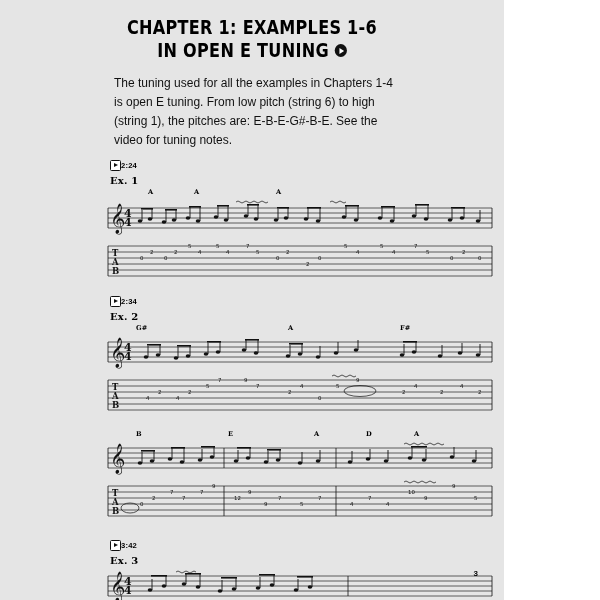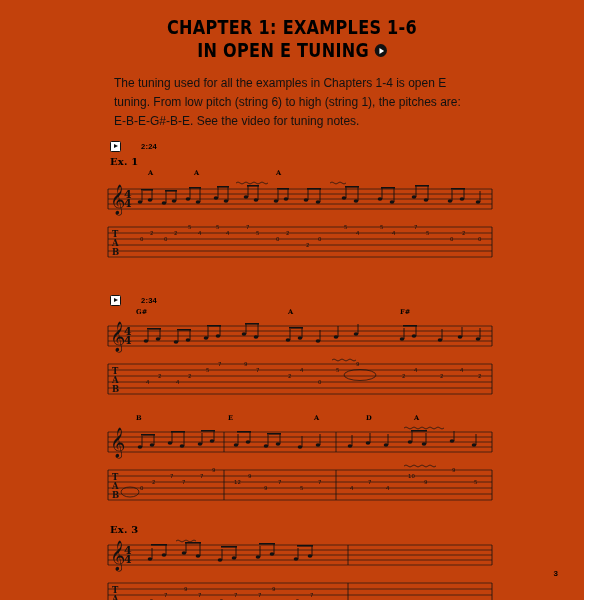--- a/index.html
+++ b/index.html
@@ -9,23 +9,23 @@
   }
   body {
     width: 600px;
     height: 600px;
     font-family: "Liberation Sans", sans-serif;
     color: #000;
     overflow: hidden;
   }
   .page {
     position: relative;
-    width: 584px;
+    width: 504px;
     height: 600px;
-    background: #c2410c;
+    background: #e5e5e5;
     box-sizing: border-box;
   }
   
   .title-block {
     text-align: center;
     padding-top: 16px;
   }
   .title-line {
     font-family: "DejaVu Sans", sans-serif;
     font-weight: bold;
@@ -64,21 +64,21 @@
     margin: 12px 108px 0 114px;
     font-size: 12px;
     line-height: 1.58;
     text-align: left;
     color: #111;
   }
   
   .timecode-row {
     display: flex;
     align-items: center;
-    gap: 20px;
+    gap: 0;
     margin-left: 110px;
   }
   .tc-icon {
     width: 9px;
     height: 9px;
     border: 1.1px solid #111;
     border-radius: 1.5px;
     position: relative;
     background: #fff;
   }
@@ -290,25 +290,26 @@
           <text class="tabnum" x="414" y="48">7</text>
           <text class="tabnum" x="426" y="54">5</text>
           <text class="tabnum" x="450" y="60">0</text>
           <text class="tabnum" x="462" y="54">2</text>
           <text class="tabnum" x="478" y="60">0</text>
         </g>
       </svg>
     </div>
   </div>
 
-  <div style="margin-top:18px">
+  <div style="margin-top:0">
     <div class="timecode-row">
       <span class="tc-icon"></span>
       <span class="tc-text">2:34</span>
     </div>
+    <div class="exlabel">Ex. 2</div>
 
     <div class="chordrow" style="margin-top:2px">
       <span class="chord" style="left:136px">G#</span>
       <span class="chord" style="left:288px">A</span>
       <span class="chord" style="left:400px">F#</span>
     </div>
 
     <div class="system">
       <svg width="600" height="92" viewBox="0 0 600 92">
         <g>
@@ -506,20 +507,24 @@
           <text class="tabnum" x="452" y="46">9</text>
           <text class="tabnum" x="474" y="58">5</text>
           <path class="wavy" d="M404,40 q2,-2 4,0 t4,0 t4,0 t4,0 t4,0 t4,0 t4,0 t4,0"></path>
           <ellipse cx="130" cy="66" rx="9" ry="5" fill="none" stroke="#111" stroke-width="0.7"></ellipse>
         </g>
       </svg>
     </div>
   </div>
 
   <div style="margin-top:6px">
+    <div class="timecode-row">
+      <span class="tc-icon"></span>
+      <span class="tc-text">3:42</span>
+    </div>
     <div class="exlabel">Ex. 3</div>
 
     <div class="system" style="margin-top:4px">
       <svg width="600" height="80" viewBox="0 0 600 80">
         <g>
           <line class="staffline" x1="108" y1="6" x2="492" y2="6"></line>
           <line class="staffline" x1="108" y1="11" x2="492" y2="11"></line>
           <line class="staffline" x1="108" y1="16" x2="492" y2="16"></line>
           <line class="staffline" x1="108" y1="21" x2="492" y2="21"></line>
           <line class="staffline" x1="108" y1="26" x2="492" y2="26"></line>

